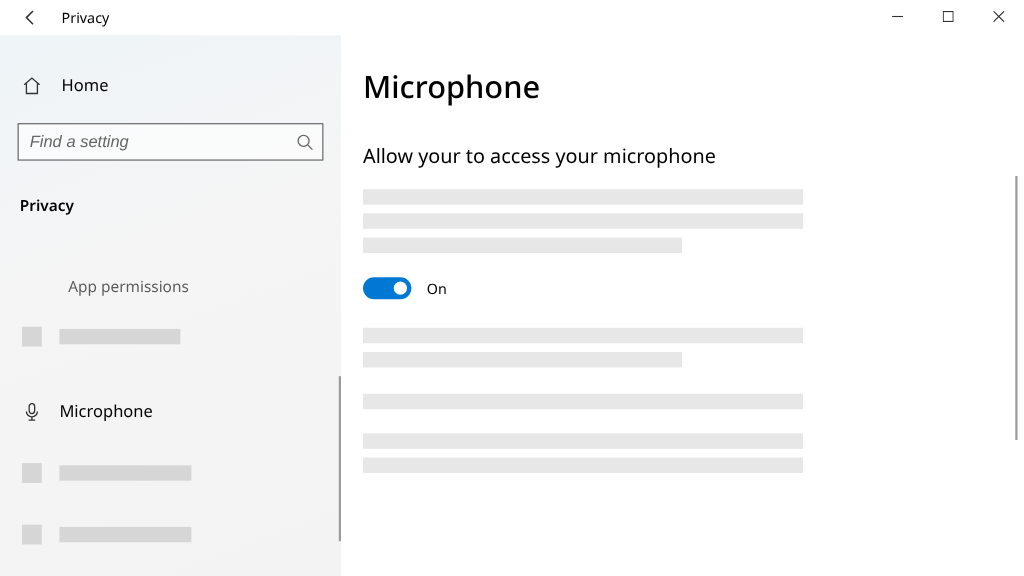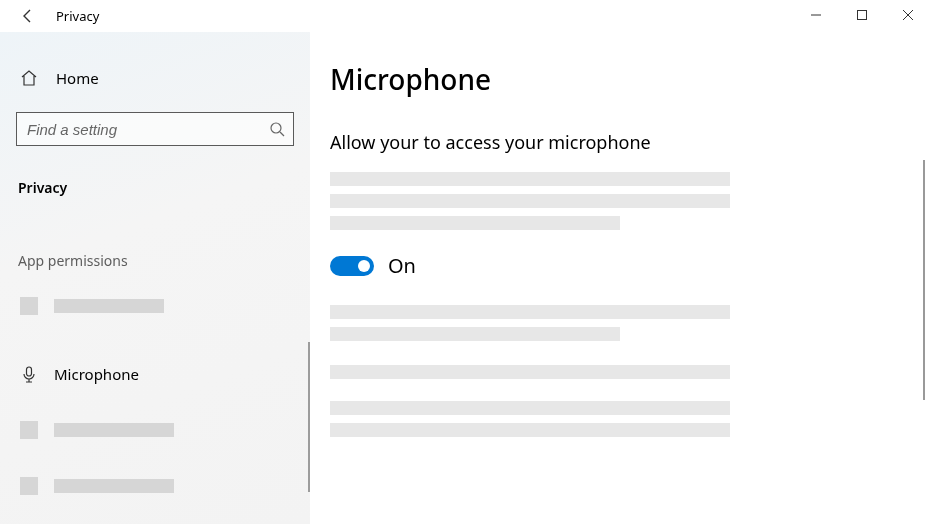--- a/index.html
+++ b/index.html
@@ -74,20 +74,21 @@
       margin-top: 32px;
       font-weight: 600;
       font-size: 14px;
       padding-left: 2px;
     }
     .section-label {
       margin-top: 54px;
       font-size: 14px;
       color: #5d5d5d;
       padding-left: 2px;
+      margin-left: 44px;
     }
     .nav-item {
       display: flex; align-items: center;
       gap: 16px;
       height: 40px;
       padding-left: 4px;
       margin-top: 16px;
       cursor: pointer;
     }
     .nav-item .ph-icon {
@@ -134,21 +135,21 @@
       position: relative;
       cursor: pointer;
     }
     .toggle .knob {
       width: 12px; height: 12px;
       background: #fff;
       border-radius: 50%;
       position: absolute;
       top: 4px; right: 4px;
     }
-    .toggle-label { font-size: 20px; }
+    .toggle-label { font-size: 13px; }
     .scroll-ind {
       position: absolute;
       right: 6px;
       top: 128px;
       width: 2px;
       height: 240px;
       background: #999;
     }
     .side-scroll-ind {
       position: absolute;

